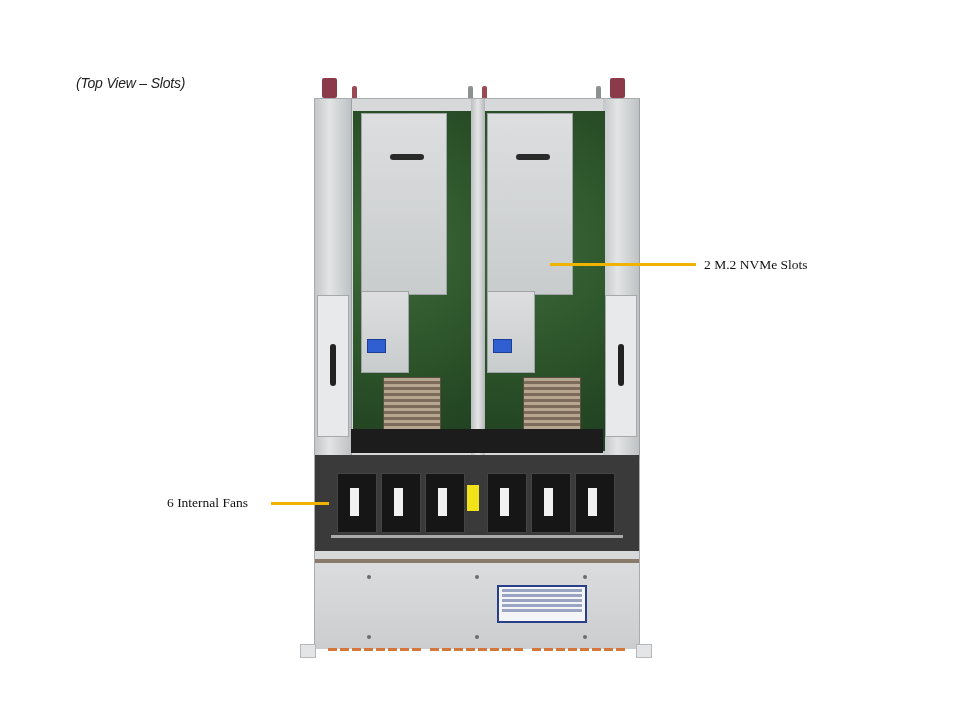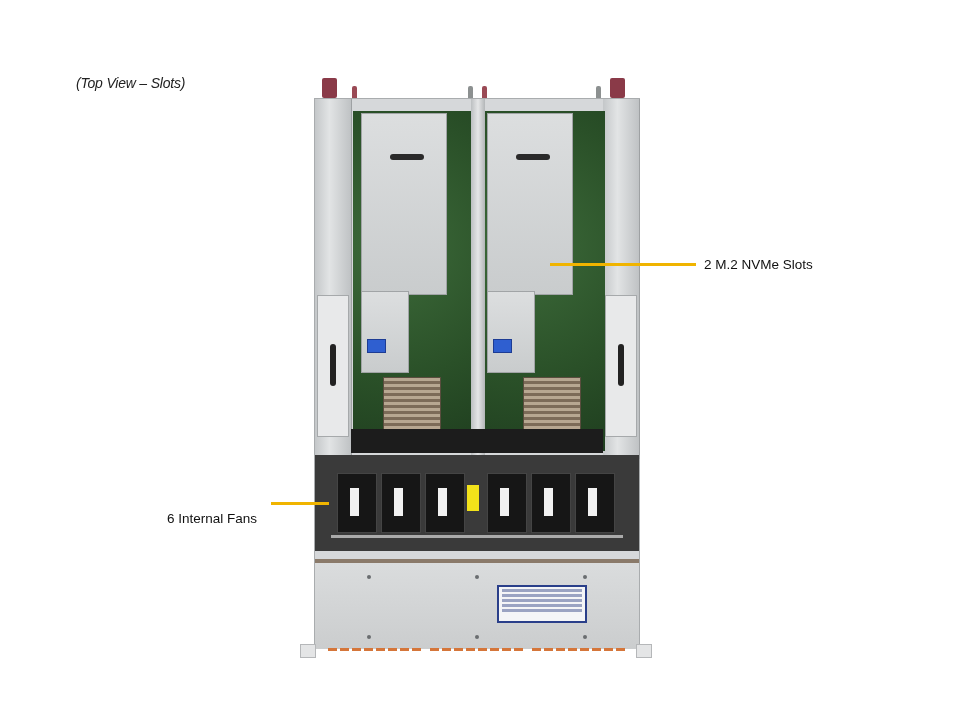--- a/index.html
+++ b/index.html
@@ -1,18 +1,18 @@
 <!DOCTYPE html>
 <html><head>
 <meta charset="utf-8">
 <style>
   html, body { margin:0; padding:0; }
   body { width:960px; height:720px; background:#ffffff; position:relative; overflow:hidden; font-family:"Liberation Sans", sans-serif; }
   .caption { position:absolute; left:76px; top:75px; font-size:14px; font-style:italic; color:#222; letter-spacing:-0.2px; }
-  .callout-label { position:absolute; font-size:13.5px; color:#111; font-family:Liberation Sans, sans-serif;text-align:right; }
+  .callout-label { position:absolute; font-size:13.5px; color:#111; font-family:Liberation Serif, serif;text-align:right; }
   .callout-line { position:absolute; height:3px; background:#f0b400; }
 
   .chassis { position:absolute; left:300px; top:78px; width:352px; height:582px; }
   .handle { position:absolute; top:0; width:15px; height:20px; background:#8a3a48; border-radius:2px; }
   .lever { position:absolute; top:8px; width:5px; height:22px; background:#9a4a55; border-radius:2px; }
   .lever.grey { background:#8c9090; }
   .body { position:absolute; left:14px; top:20px; width:324px; height:546px; background:#d6d8da; border:1px solid #a9acae; }
   .rail { position:absolute; top:0; width:36px; height:360px; background:linear-gradient(90deg,#c4c7c9,#e2e4e5 40%,#bfc2c4); border-right:1px solid #9ea1a3; }
   .rail-bracket { position:absolute; top:196px; width:30px; height:140px; background:#e8e9ea; border:1px solid #a6a9ab; }
   .rail-slot { position:absolute; left:12px; top:48px; width:6px; height:42px; background:#222; border-radius:3px; }
@@ -150,13 +150,13 @@
       <div class="bay-led" style="left:292px;"></div>
       <div class="bay-led" style="left:304px;"></div>
       <div class="bay-led" style="left:316px;"></div>
   </div>
 </div>
 
 <div class="callout-line" style="left:550px;top:263px;width:146px;"></div>
 <div class="callout-label" style="left:704px;top:257px;">2 M.2 NVMe Slots</div>
 
 <div class="callout-line" style="left:271px;top:502px;width:58px;"></div>
-<div class="callout-label" style="left:167px;top:511px;">6 Internal Fans</div>
+<div class="callout-label" style="left:167px;top:495px;">6 Internal Fans</div>
 
 </body></html>

